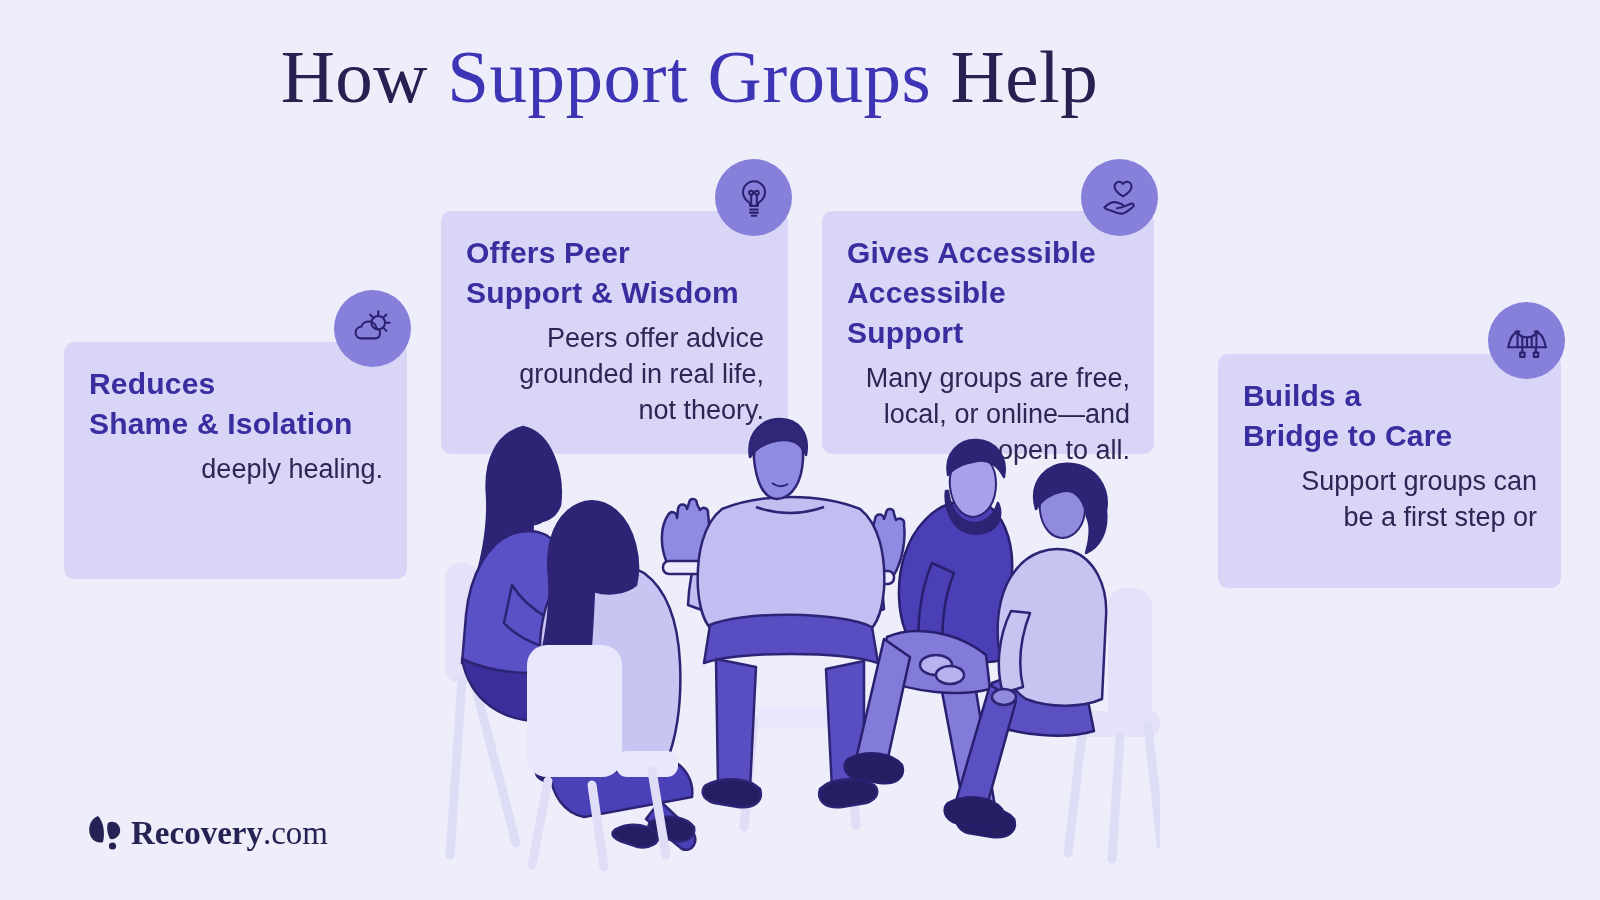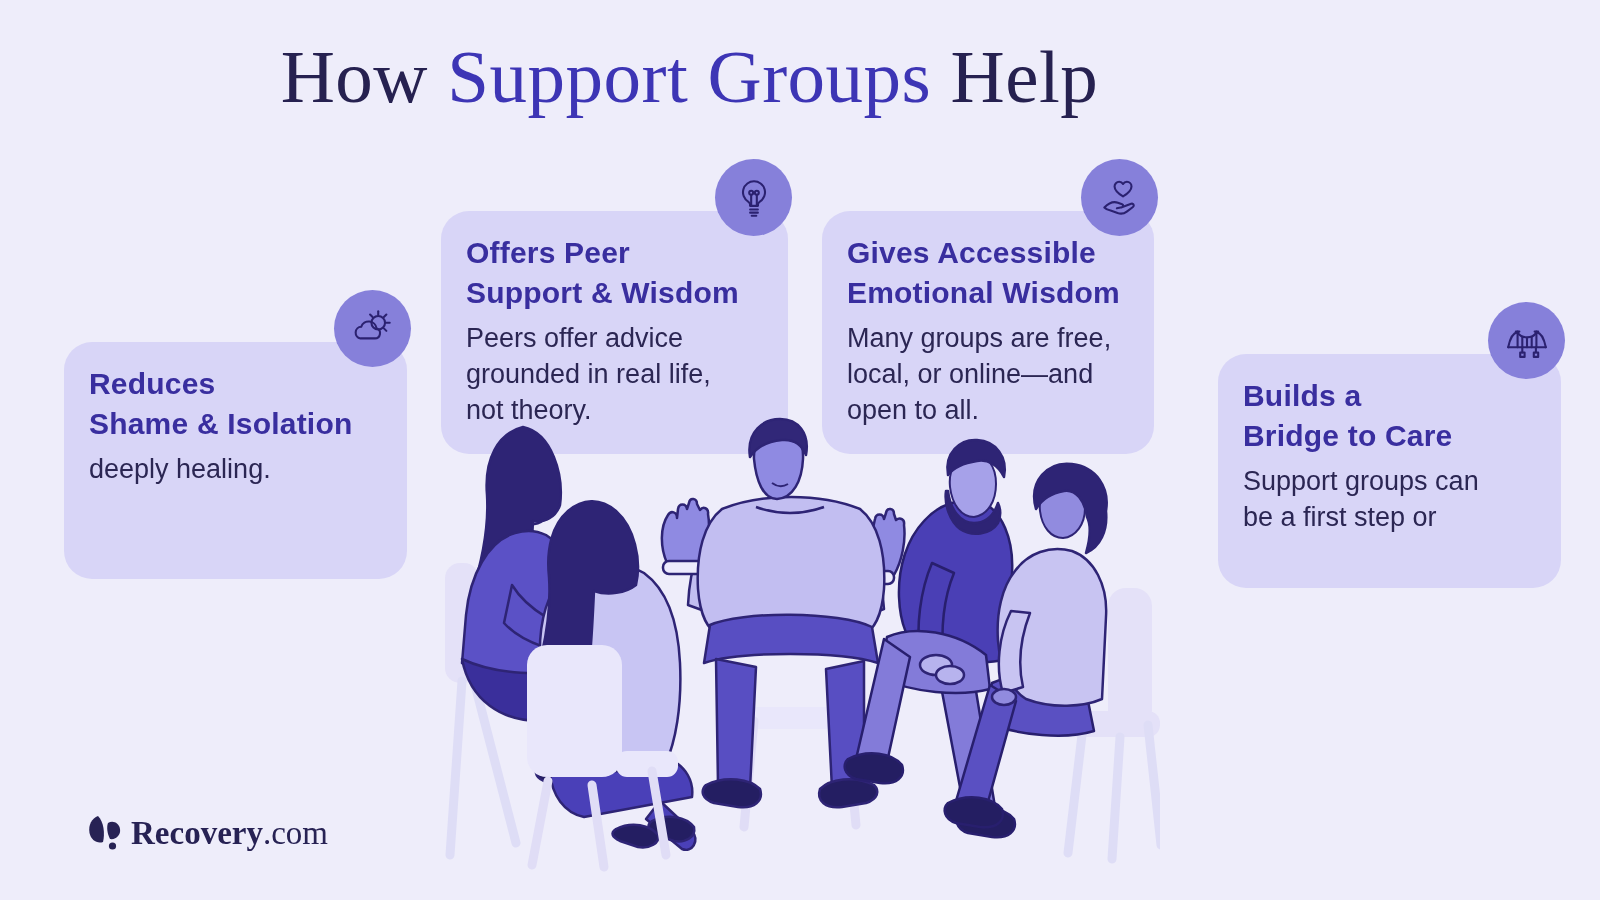--- a/index.html
+++ b/index.html
@@ -10,29 +10,29 @@
   *{box-sizing:border-box; margin:0; padding:0;}
   html,body{width:1600px;height:900px;}
   body{font-family:"Liberation Sans", sans-serif; background:var(--background); position:relative; overflow:hidden;}
   .stage{position:absolute; inset:0; width:1379px; height:900px;}
 
   .title{position:absolute; top:34px; left:0; width:100%; text-align:center;
     font-family:"Liberation Serif", serif; font-weight:400; font-size:75px; letter-spacing:0.5px;
     color:var(--title-dark); z-index:1;}
   .title .accent{color:var(--title-accent);}
 
-  .card{position:absolute; background:var(--card); border-radius:28px; padding:22px 24px 0 25px; z-index:2;}
+  .card{position:absolute; background:var(--card); border-radius:10px; padding:22px 24px 0 25px; z-index:2;}
   .card-1{left:64px; top:342px; width:343px; height:237px;}
   .card-2{left:441px; top:211px; width:347px; height:243px;}
   .card-3{left:822px; top:211px; width:332px; height:243px;}
   .card-4{left:1218px; top:354px; width:343px; height:234px;}
   .card h2{font-size:30px; line-height:40px; font-weight:700; color:var(--heading); letter-spacing:0.2px;}
   .card h2 span{display:block;}
   .card .body{margin-top:7px; font-size:27px; line-height:36px; font-weight:400; color:var(--body-text);}
-  .card .body span{display:block;}
+  .card .body span{display:block;text-align:right;}
 
   .icon-circle{position:absolute; top:-52px; right:-4px; width:77px; height:77px; border-radius:50%;
     background:var(--icon-circle); display:flex; align-items:center; justify-content:center;}
   .icon-circle svg{width:46px; height:46px; stroke:var(--icon-stroke); fill:none;
     stroke-width:2; stroke-linecap:round; stroke-linejoin:round;}
 
   .illustration{position:absolute; left:420px; top:413px; width:740px; height:477px; z-index:3;}
   .illustration svg{width:100%; height:100%;}
 
   .footer-logo{position:absolute; left:88px; top:814px; display:flex; align-items:center; z-index:2;
@@ -95,21 +95,21 @@
 
   <div class="card card-3">
     <div class="icon-circle">
       <svg viewBox="0 0 44 44">
         <path d="M28.6 6.5 a4.3 4.3 0 0 0 -3.7 2.1 a4.3 4.3 0 0 0 -3.7 -2.1 a4.4 4.4 0 0 0 -4.4 4.4 c0 4.4 8.1 9.6 8.1 9.6 s8.1 -5.2 8.1 -9.6 a4.4 4.4 0 0 0 -4.4 -4.4 Z"></path>
         <path d="M7 31 c4 -4 9 -6 13 -4.5 l4 1.5 c1.5 0.6 1.3 2.6 -0.3 2.9 l-4.7 0.9 m4.7 -0.9 l9 -3.4 c2 -0.7 3.4 1.8 1.7 3.1 l-5.9 4.4 c-2.5 1.9 -5.8 2.4 -8.8 1.4 l-6.7 -2.4 c-2.5 -0.5 -4.5 -1.5 -6 -3"></path>
       </svg>
     </div>
     <h2>
         <span>Gives Accessible</span>
-        <span>Emotional Wisdom</span>
+        <span>Accessible Support</span>
       </h2>
     <div class="body">
         <span>Many groups are free,</span>
         <span>local, or online—and</span>
         <span>open to all.</span>
       </div>
   </div>
 
   <div class="card card-4">
     <div class="icon-circle">

